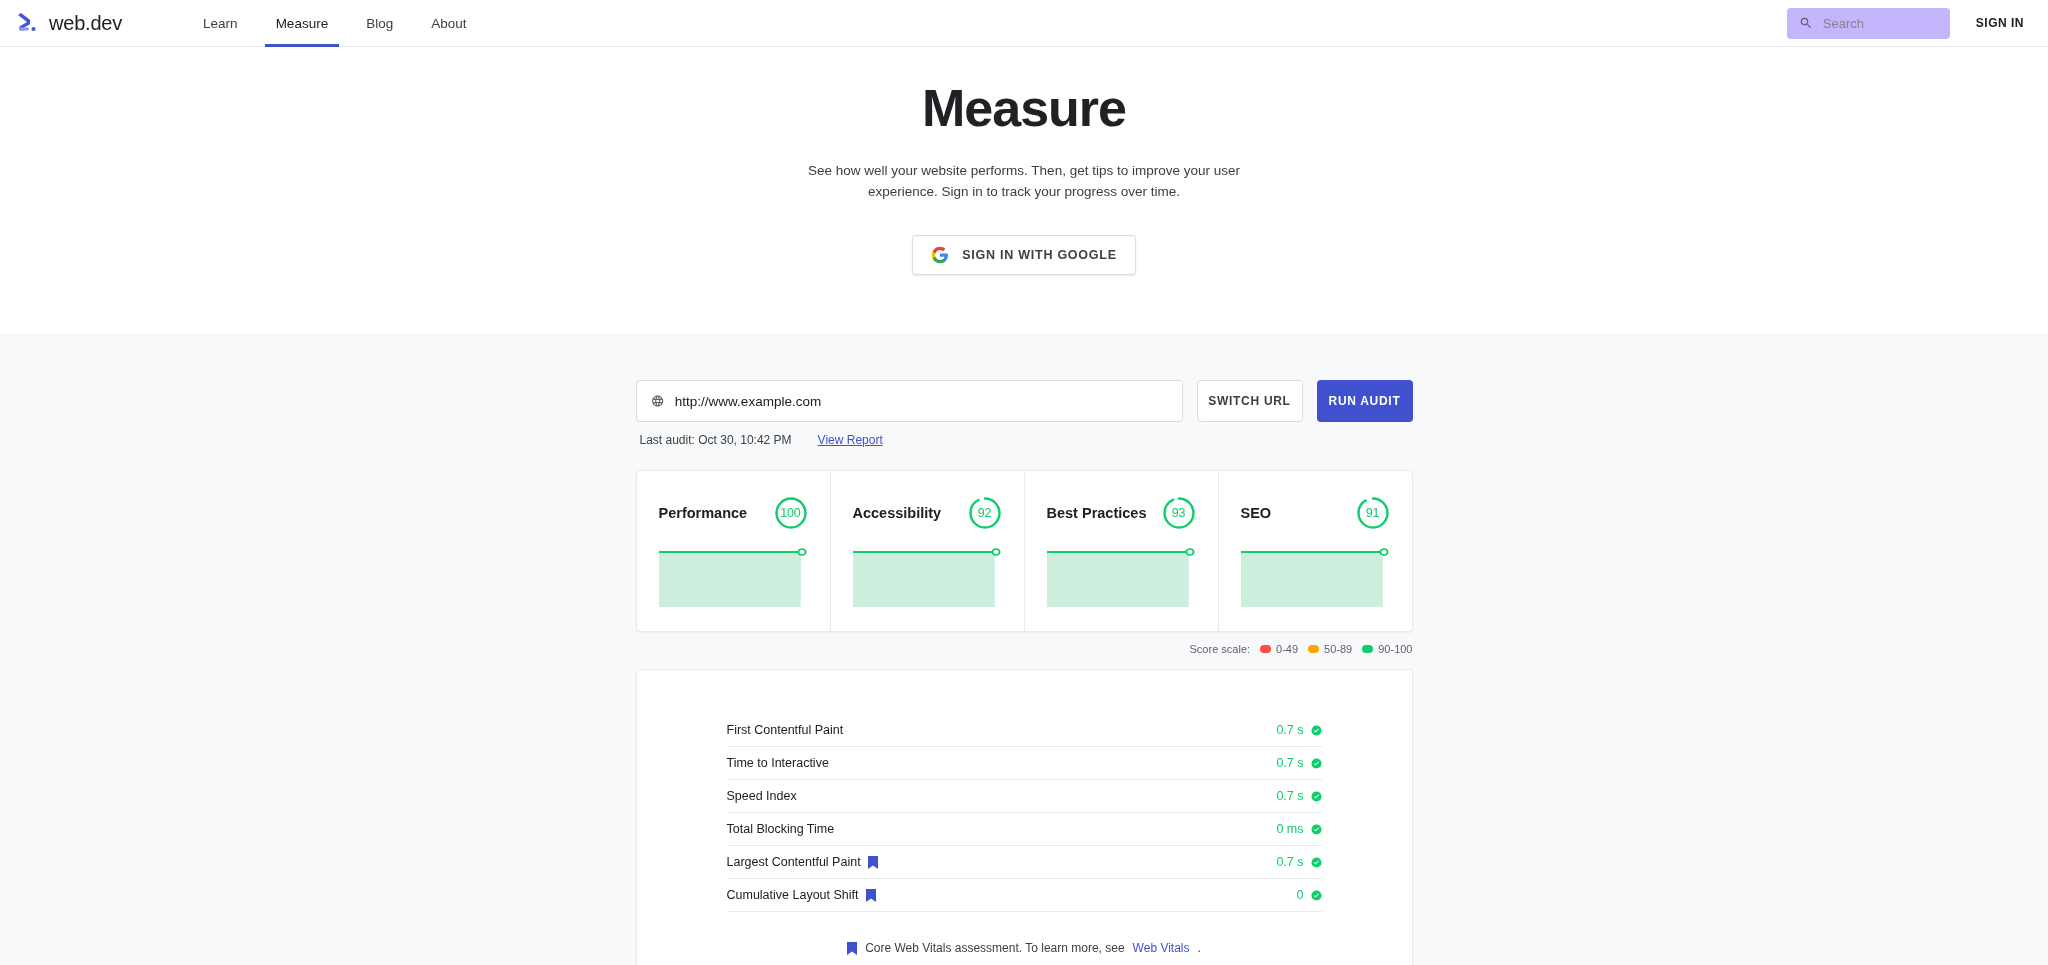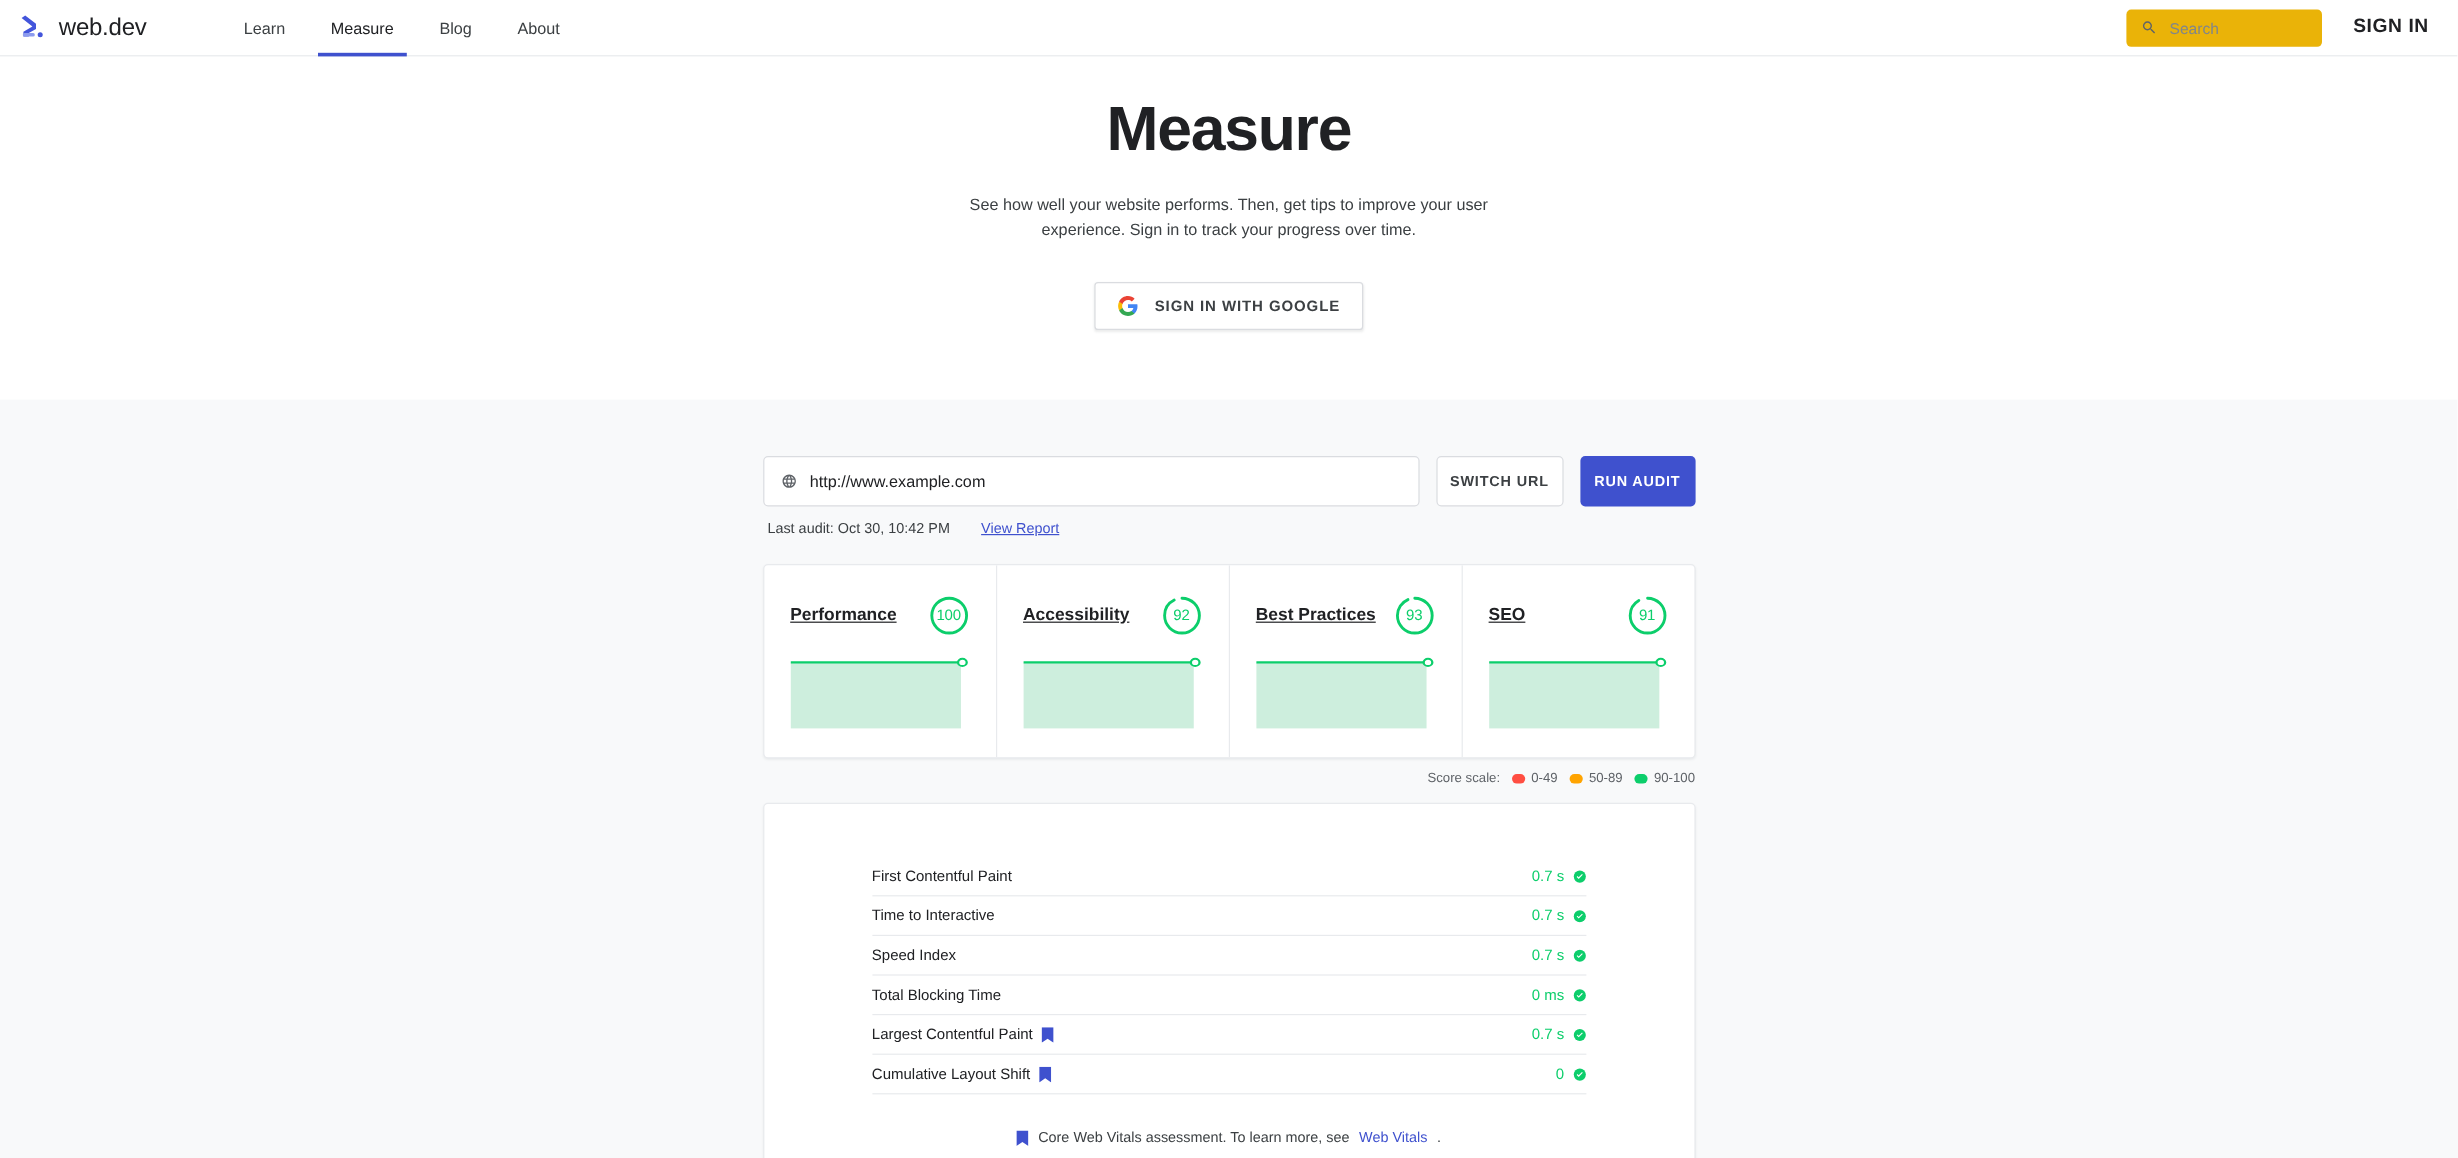--- a/index.html
+++ b/index.html
@@ -59,40 +59,40 @@
   .header-right {
     margin-left: auto;
     display: flex;
     align-items: center;
     gap: 26px;
   }
   .search-box {
     display: flex;
     align-items: center;
     gap: 10px;
-    background: #eab308;
+    background: #c4b5fd;
     border-radius: 4px;
     height: 31px;
     width: 163px;
     padding: 0 12px;
     cursor: text;
   }
   .search-box svg { flex: 0 0 auto; }
   .search-input {
     border: none;
     outline: none;
     background: transparent;
     font-family: "Liberation Sans", sans-serif;
     font-size: 13px;
     color: #5f6368;
     width: 100%;
   }
   .search-input::placeholder { color: #80868b; }
   .signin-link {
-    font-size: 16px;
+    font-size: 12px;
     font-weight: 700;
     letter-spacing: 0.5px;
     color: #202124;
     cursor: pointer;
     white-space: nowrap;
     padding-right: 4px;
   }
 
   
   .hero {
@@ -228,21 +228,20 @@
     border: 1px solid #e8eaed;
     border-radius: 4px;
     overflow: hidden;
     box-shadow: 0 1px 2px rgba(60,64,67,0.07);
   }
   .scorecard {
     flex: 1;
     padding: 22px 22px 24px;
     border-right: 1px solid #e8eaed;
     position: relative;
-    text-decoration: underline;
   }
   .scorecard:last-child { border-right: none; }
   .scorecard-head {
     display: flex;
     align-items: center;
     justify-content: space-between;
     height: 40px;
   }
   .scorecard-title {
     font-size: 14.5px;

